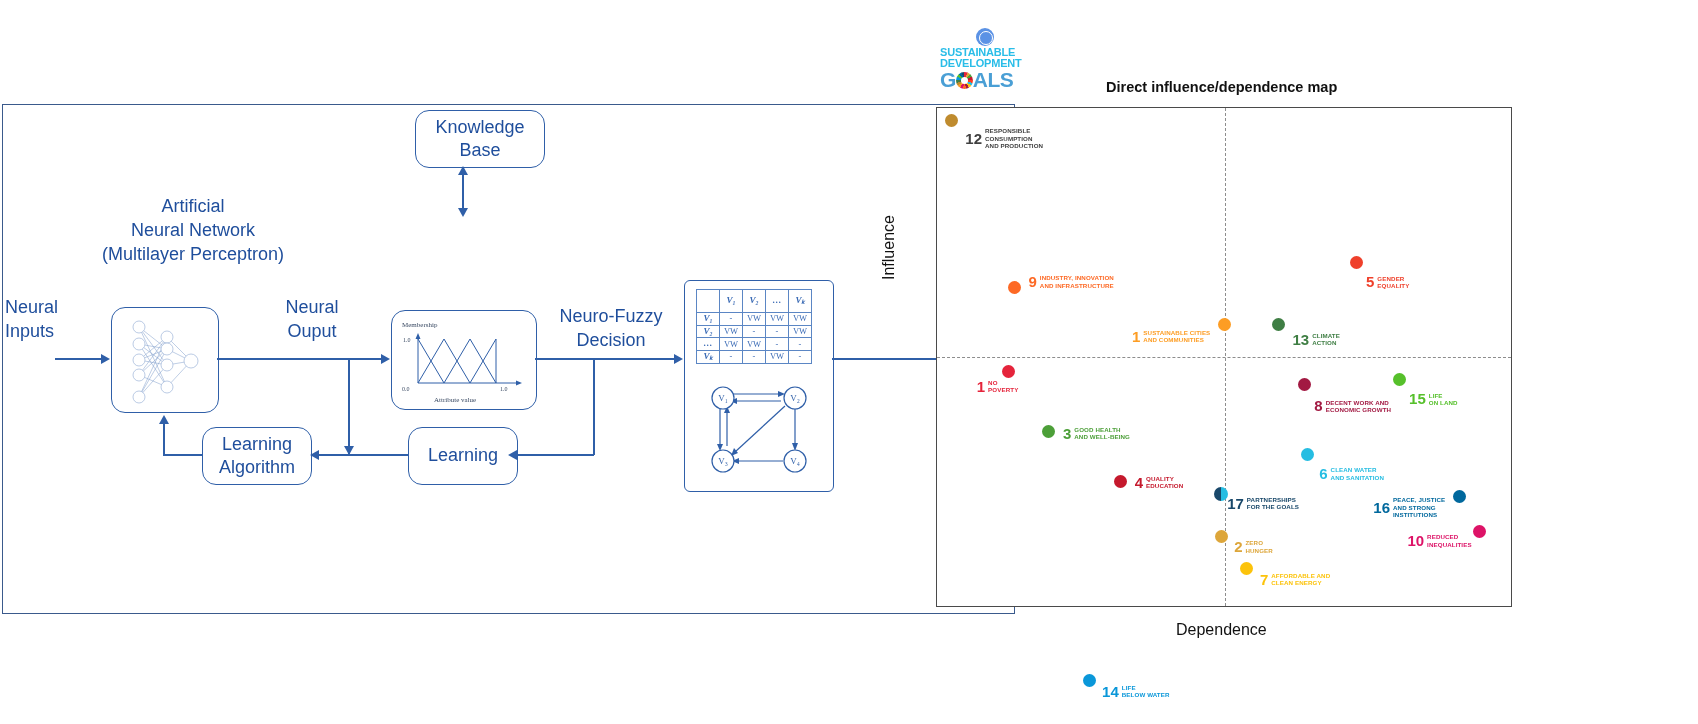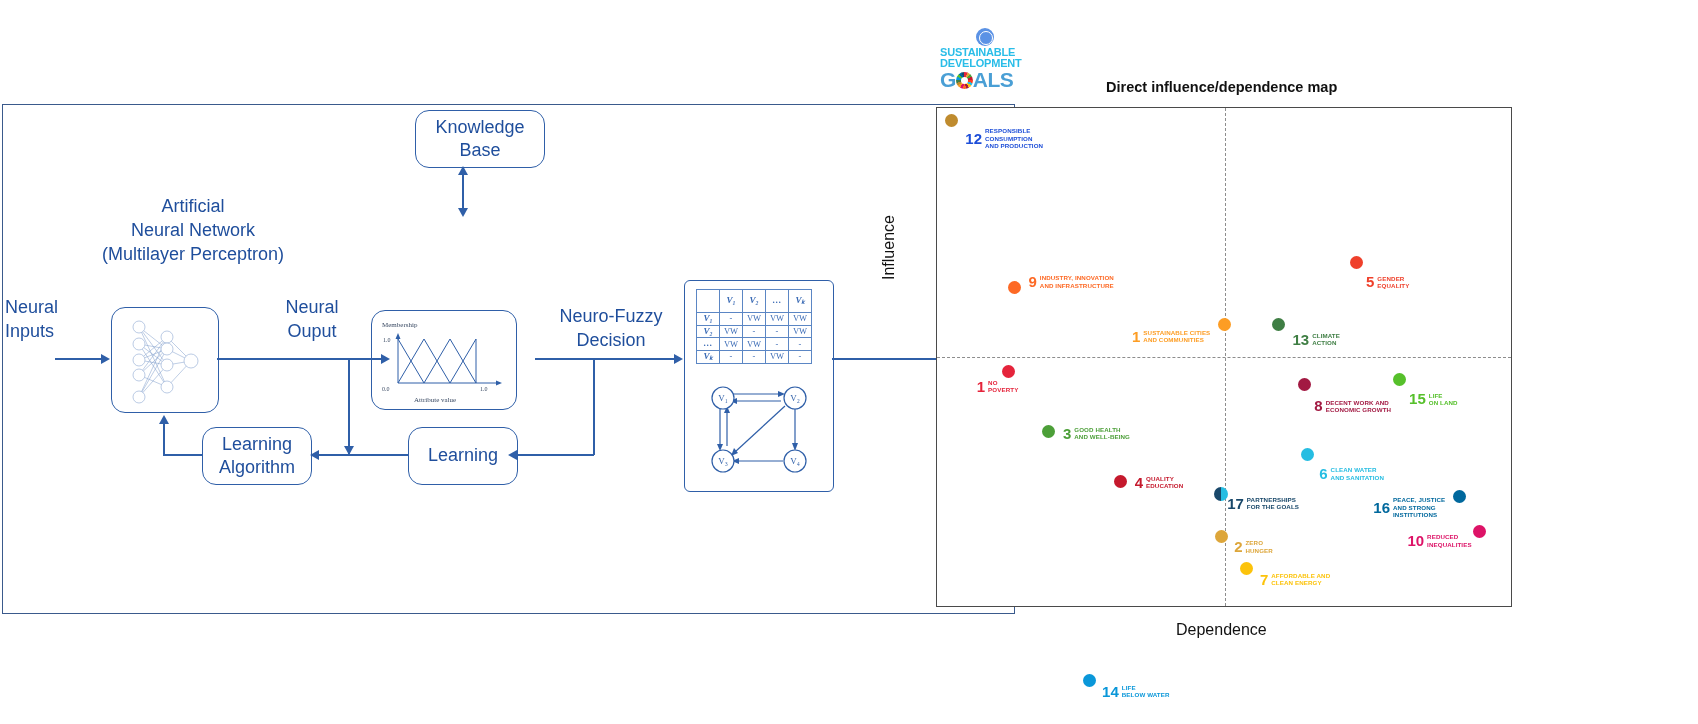--- a/index.html
+++ b/index.html
@@ -122,21 +122,21 @@
           <circle cx="22" cy="84" r="6"></circle>
         <circle cx="50" cy="24" r="6"></circle>
           <circle cx="50" cy="36" r="6"></circle>
         <circle cx="50" cy="52" r="6"></circle>
           <circle cx="50" cy="74" r="6"></circle>
         <circle cx="74" cy="48" r="7"></circle>
       </g>
     </svg>
   </div>
 
-  <div class="rbox" style="left:368px;top:205px;width:144px;height:98px;align-items:center;">
+  <div class="rbox" style="left:388px;top:205px;width:144px;height:98px;align-items:center;">
     <svg class="mini-svg" width="136" height="90" viewBox="0 0 136 90">
       <text x="6" y="12" font-size="7" fill="#3a4a63" font-family="Liberation Serif, serif">Membership</text>
       <text x="7" y="27" font-size="6" fill="#3a4a63" font-family="Liberation Serif, serif">1.0</text>
       <text x="6" y="76" font-size="6" fill="#3a4a63" font-family="Liberation Serif, serif">0.0</text>
       <text x="104" y="76" font-size="6" fill="#3a4a63" font-family="Liberation Serif, serif">1.0</text>
       <text x="38" y="87" font-size="7" fill="#3a4a63" font-family="Liberation Serif, serif">Attribute value</text>
       <g stroke="#2f5fa8" stroke-width="1" fill="none">
         <line x1="22" y1="22" x2="22" y2="68"></line>
         <line x1="22" y1="68" x2="122" y2="68"></line>
         <polygon points="22,18 19.5,24 24.5,24" fill="#2f5fa8" stroke="none"></polygon>
@@ -264,21 +264,21 @@
 <div id="chart-title">Direct influence/dependence map</div>
 <div id="y-axis-label">Influence</div>
 <div id="x-axis-label">Dependence</div>
 
 <div id="chart-panel">
   <div class="divider-v" style="left:288px;top:0;height:498px;"></div>
   <div class="divider-h" style="left:0;top:249px;width:574px;"></div>
   <div id="sdg-points">
       <div class="sdg" style="left: 0px; top: 0px;">
         <div class="dot" style="width: 13px; height: 13px; left: 7.85px; top: 5.95px; background: rgb(191, 139, 46);"></div>
-        <div class="lab" style="left: 28.35px; top: 19.45px; color: #1d4ed8;">
+        <div class="lab" style="left: 28.35px; top: 19.45px; color: #404040;">
           <span class="num">12</span>
           <span class="txt">RESPONSIBLE<br>CONSUMPTION<br>AND PRODUCTION</span>
         </div>
       </div>
       <div class="sdg" style="left: 0px; top: 0px;">
         <div class="dot" style="width: 13px; height: 13px; left: 70.99px; top: 172.78px; background: rgb(253, 105, 37);"></div>
         <div class="lab" style="left: 91.49px; top: 166.28px; color: rgb(253, 105, 37);">
           <span class="num">9</span>
           <span class="txt">INDUSTRY, INNOVATION<br>AND INFRASTRUCTURE</span>
         </div>

